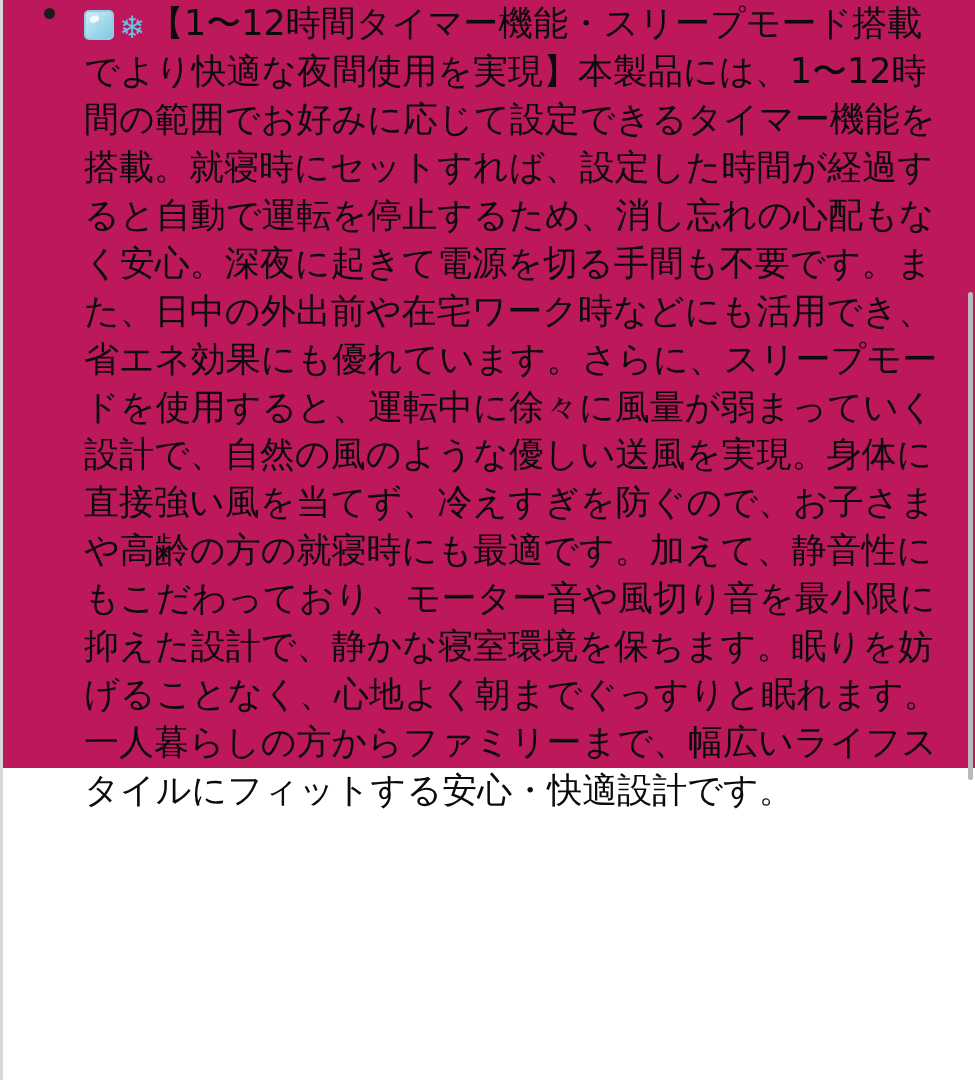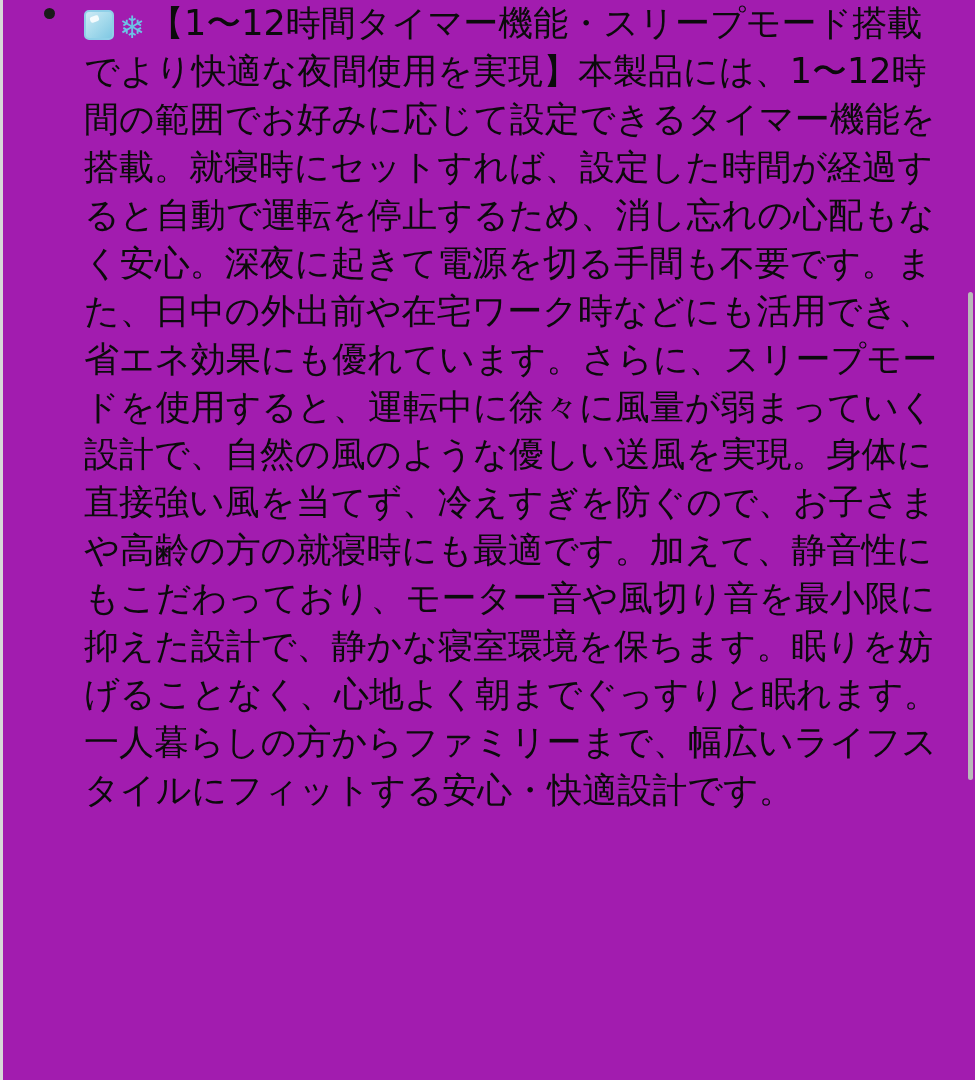--- a/index.html
+++ b/index.html
@@ -10,22 +10,22 @@
   body {
     width: 975px;
     height: 1080px;
     overflow: hidden;
     font-family: "Liberation Sans", sans-serif;
   }
 
   .page {
     position: relative;
     width: 975px;
-    height: 1080px;
-    background: #a21caf;
+    height: 768px;
+    background: #be185d;
     box-sizing: border-box;
     text-decoration: underline;
   }
 
   
   .left-rule {
     position: absolute;
     left: 0px;
     top: 0px;
     width: 3px;

